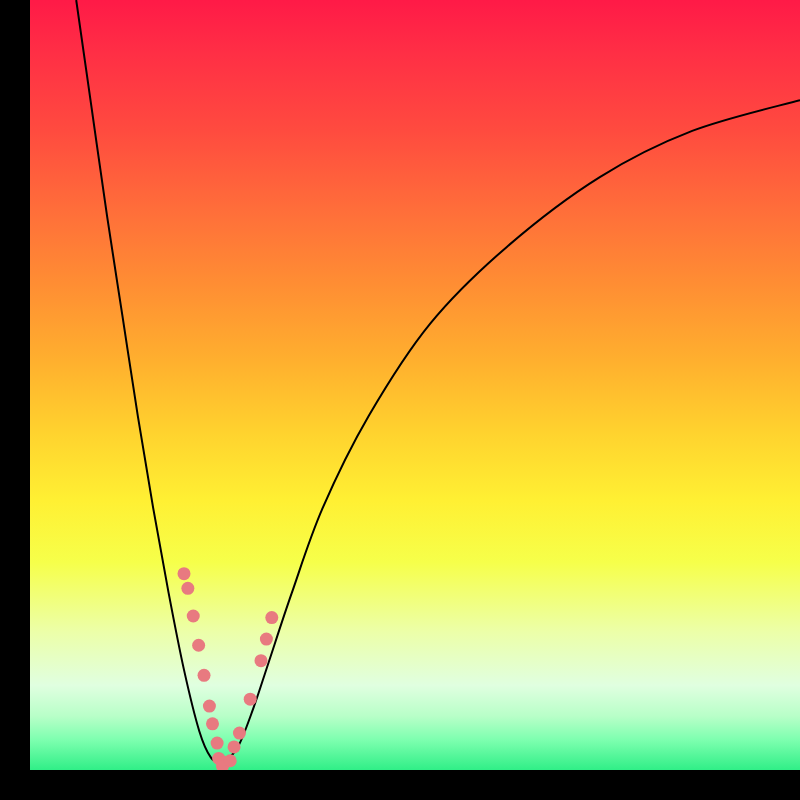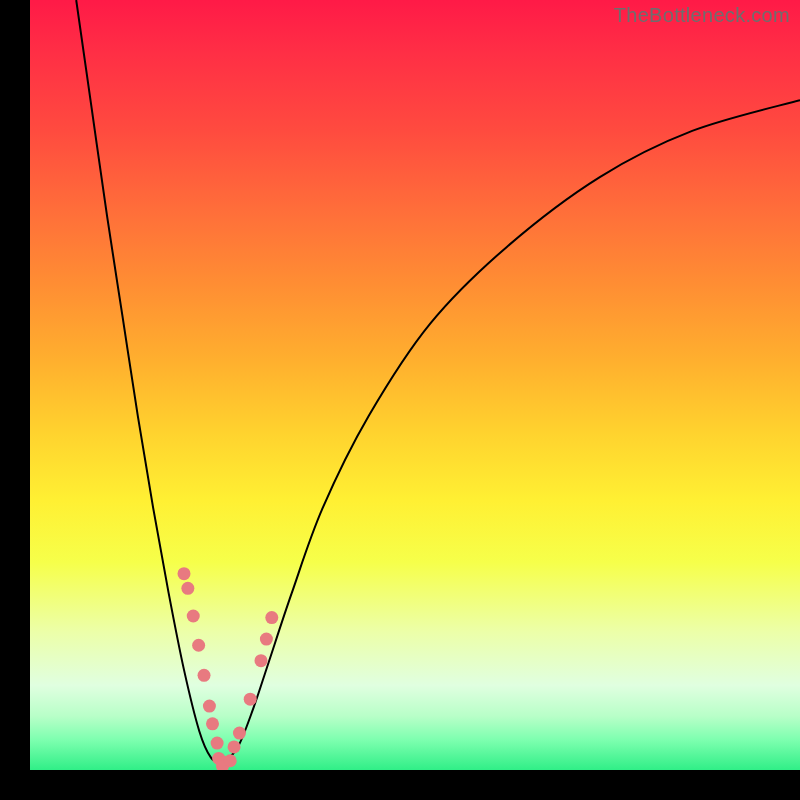--- a/index.html
+++ b/index.html
@@ -105,14 +105,13 @@
           <circle cx="194.04" cy="762.3" r="6.5" fill="#e87a80"></circle>
           <circle cx="192.5" cy="766.15" r="6.5" fill="#e87a80"></circle>
           <circle cx="200.20000000000002" cy="760.76" r="6.5" fill="#e87a80"></circle>
         </g>
     </svg>
   </div>
 
   <div class="axis-left"></div>
   <div class="axis-bottom"></div>
 
-  <div class="watermark">TheBottleneck.com</div>
 </div>
 
 </body></html>

